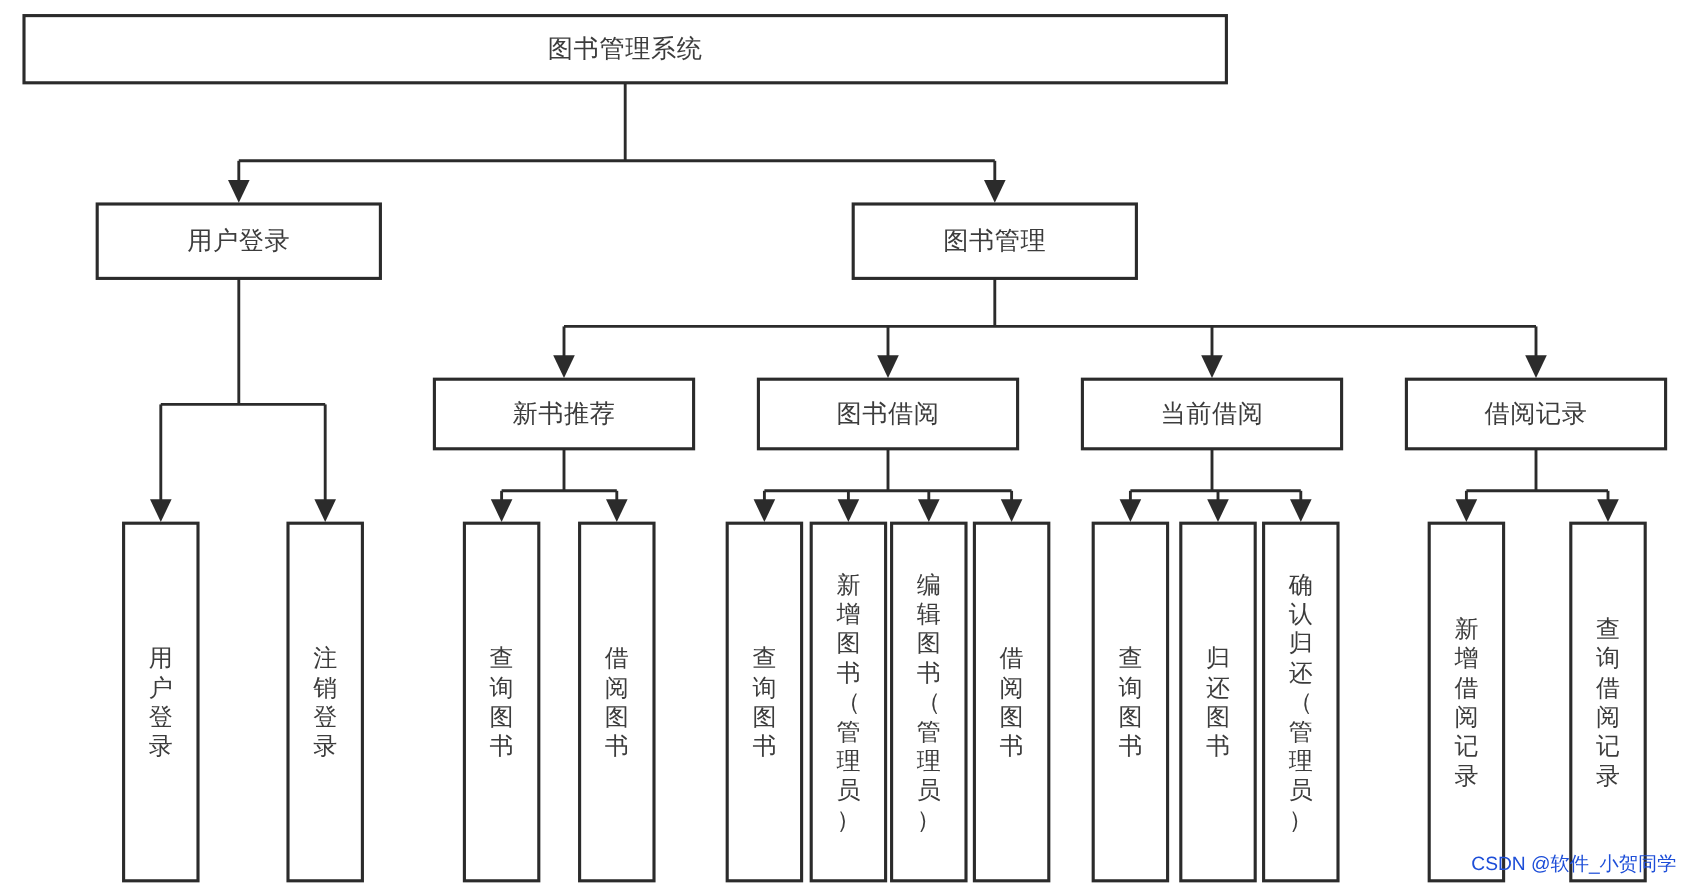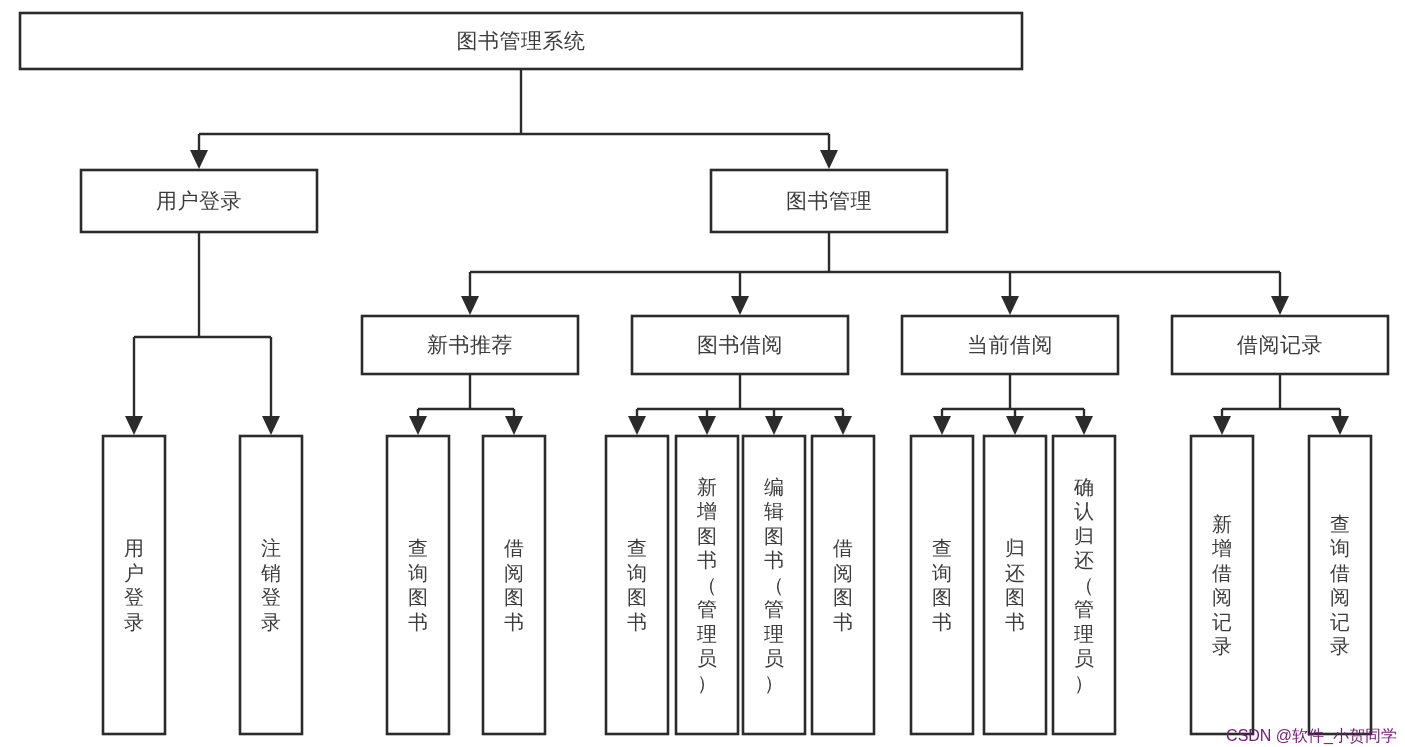--- a/index.html
+++ b/index.html
@@ -50,24 +50,24 @@
     stroke-width: 2.4;
     fill: none;
   }
   .arrow-head {
     fill: #2b2b2b;
     stroke: none;
   }
   .watermark {
     position: absolute;
     right: 8px;
-    bottom: 0;
+    bottom: 16px;
     font-family: "Liberation Sans", "DejaVu Sans", sans-serif;
     font-size: 16px;
-    color: #701a75;
+    color: #1d4ed8;
     white-space: nowrap;
     user-select: none;
   }
 </style>
 </head>
 <body>
 
 <div id="diagram-root">
   <svg class="diagram" viewBox="0 0 1405 747" xmlns="http://www.w3.org/2000/svg">
     <g id="connector-layer">

